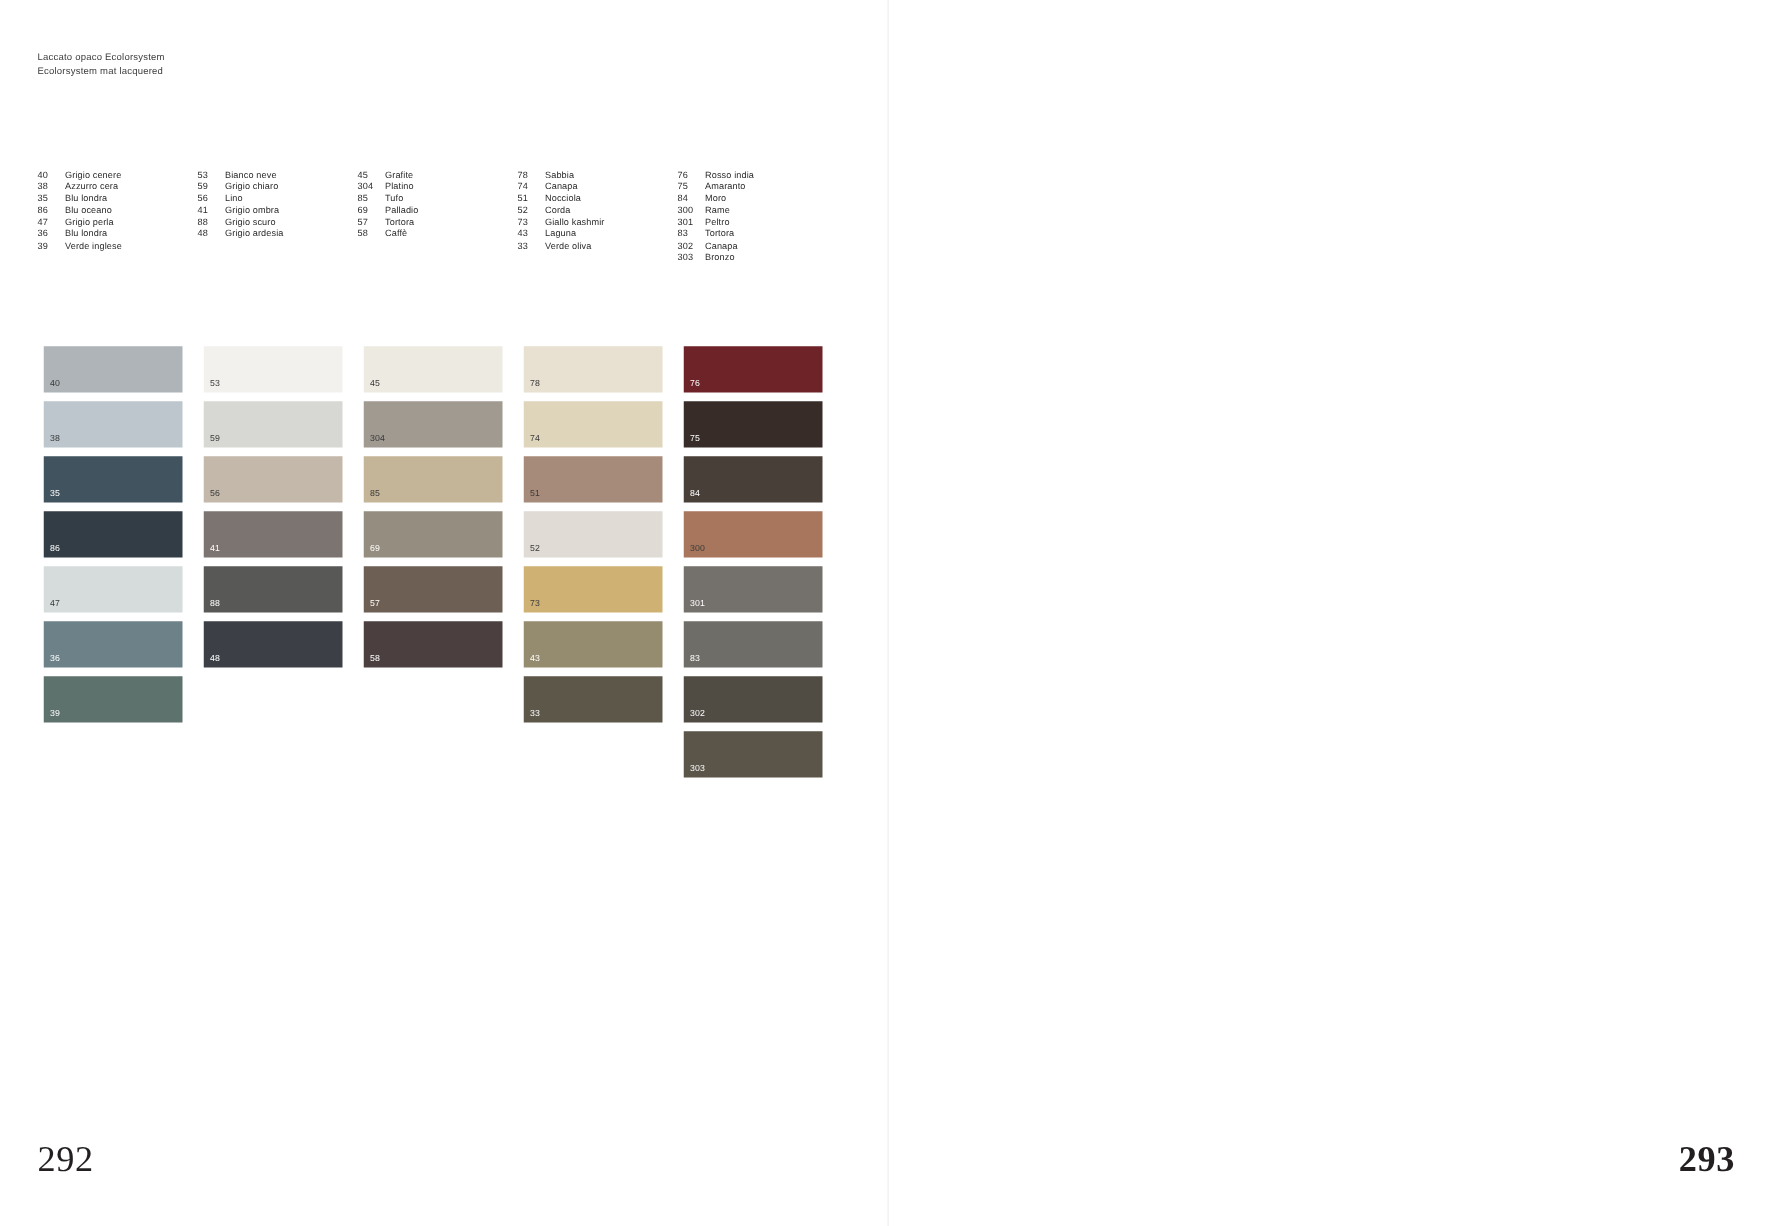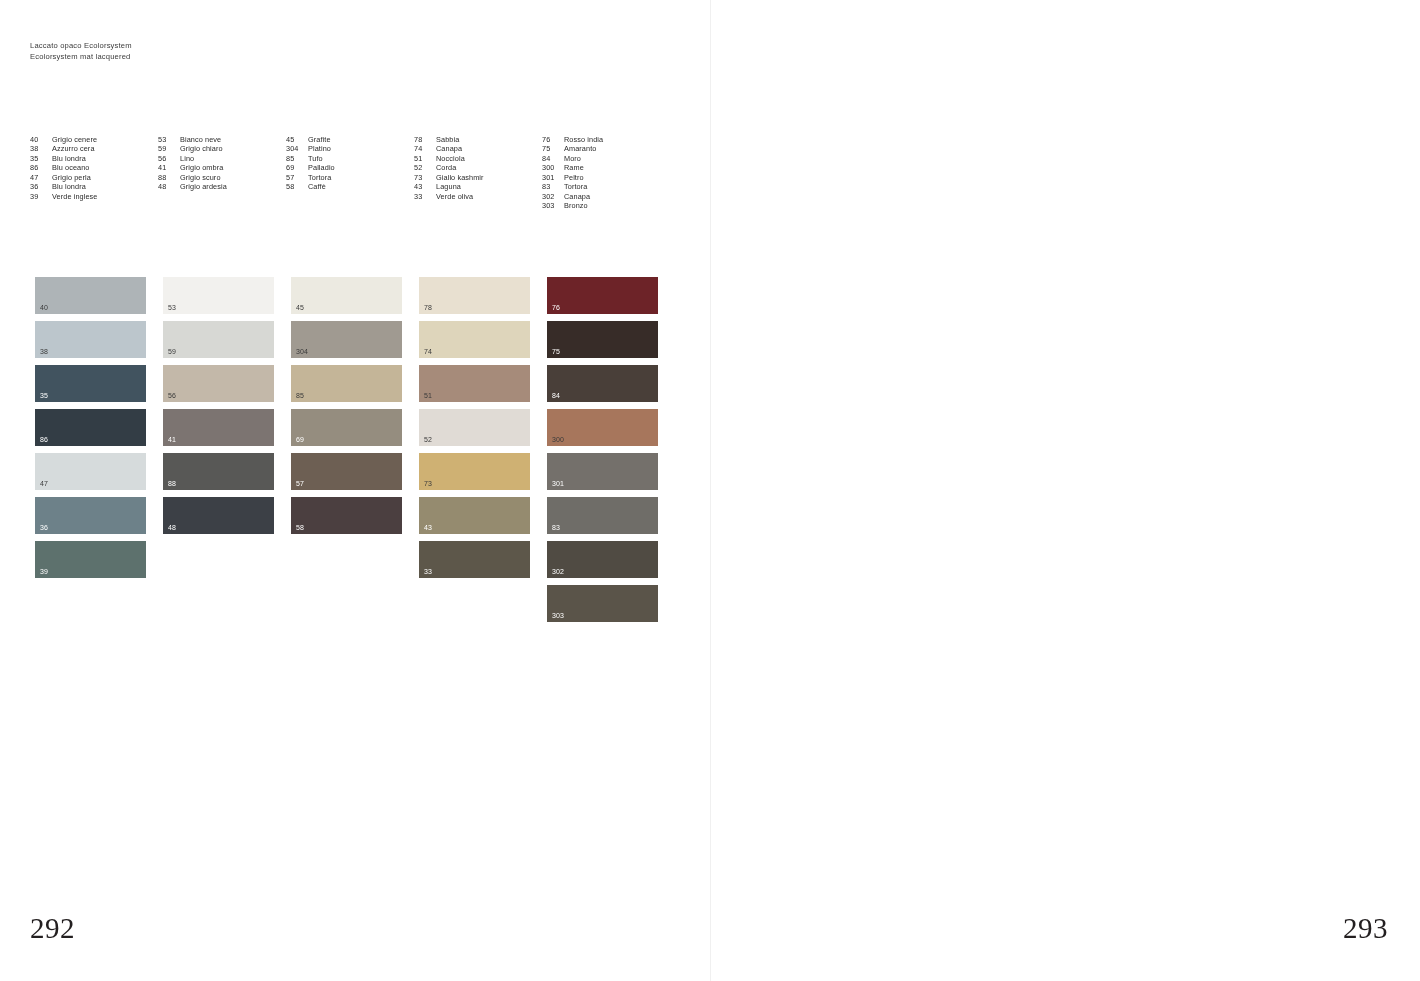--- a/index.html
+++ b/index.html
@@ -13,21 +13,21 @@
     position: relative;
     font-family: "Liberation Sans", sans-serif;
     color: #231f20;
     overflow: hidden;
   }
 
   
   .spread { position: absolute; inset: 0; display: flex; }
   .page { position: relative; height: 981px; }
   .page-left  { width: 710px; }
-  .page-right { width: 774px; }
+  .page-right { width: 774px; font-weight: bold; }
   .gutter {
     position: absolute; top: 0; left: 710px;
     width: 1px; height: 981px;
     background: #f0f0f0;
   }
 
   
   .runhead {
     position: absolute;
     left: 30px; top: 40px;

